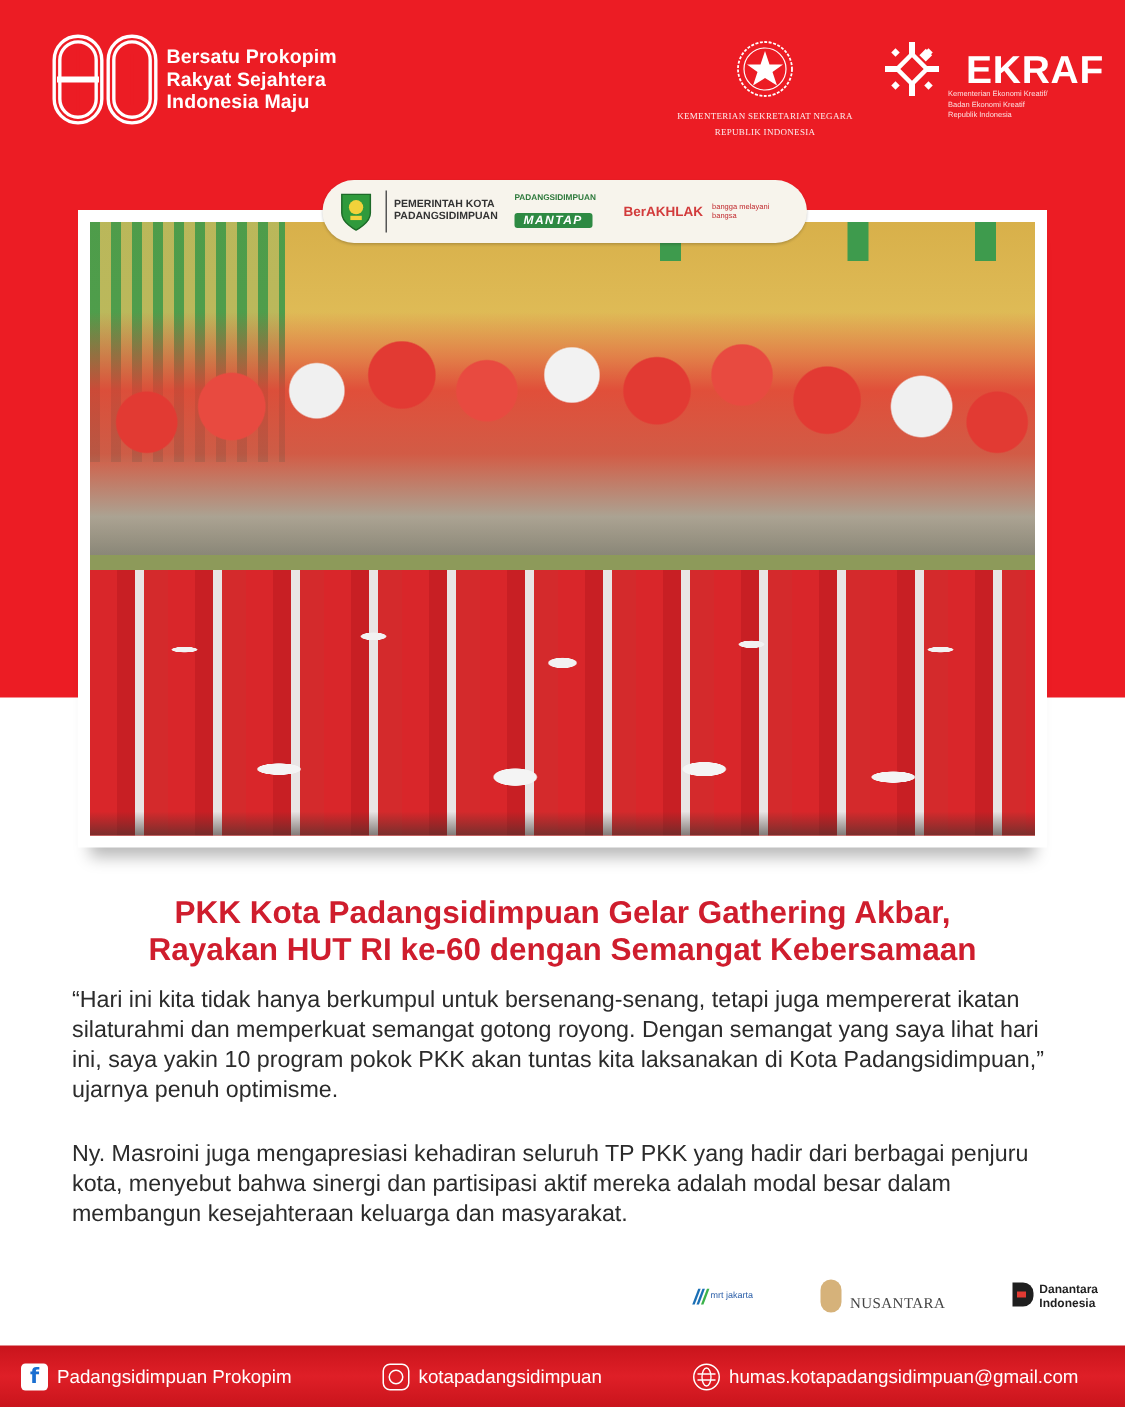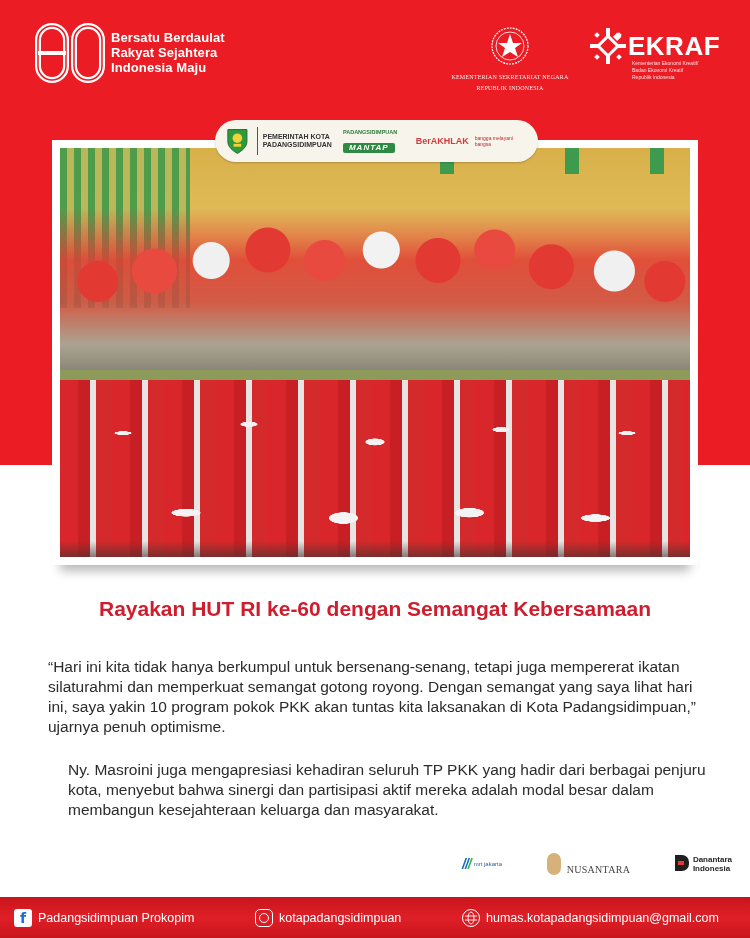--- a/index.html
+++ b/index.html
@@ -10,21 +10,21 @@
 
   
   .logo80 { position: absolute; left: 34px; top: 22px; width: 72px; height: 62px; }
   .tagline { position: absolute; left: 111px; top: 30px; color: #fff; font-weight: bold; font-size: 13px; line-height: 15px; letter-spacing: 0.1px; }
   .setneg { position: absolute; left: 440px; top: 26px; width: 140px; text-align: center; color: #fff; }
   .setneg .emblem { width: 40px; height: 40px; margin: 0 auto; }
   .setneg .t { font-family: "Liberation Serif", serif; font-size: 6px; line-height: 7px; letter-spacing: 0.2px; margin-top: 4px; opacity: .9; }
   .ekraf { position: absolute; left: 588px; top: 26px; width: 150px; color: #fff; }
   .ekraf .row { display: flex; align-items: center; }
   .ekraf .mark { width: 40px; height: 40px; }
-  .ekraf .word { font-size: 26px; font-weight: bold; letter-spacing: 0.5px; margin-left: 0; }
+  .ekraf .word { font-size: 26px; font-weight: bold; letter-spacing: 0.5px; margin-left: 16px; }
   .ekraf .sub { font-size: 5px; line-height: 7px; margin-left: 44px; margin-top: -6px; opacity: .85; }
 
   
   .frame { position: absolute; left: 52px; top: 140px; width: 646px; height: 425px; background: #fff; box-shadow: 0 14px 10px -8px rgba(0,0,0,.28); }
   .photo { position: absolute; left: 8px; top: 8px; width: 630px; height: 409px; overflow: hidden; background: #c23a36; }
   .stands { position: absolute; left: 0; top: 0; width: 100%; height: 230px;
     background: linear-gradient(180deg, #d8b04a 0%, #e2c05c 40%, #cfae58 70%, #8d8a7a 100%); }
   .green-bars { position: absolute; left: 0; top: 0; width: 130px; height: 160px;
     background: repeating-linear-gradient(90deg, #3f9a4a 0 7px, #b7b85c 7px 14px); opacity: .9; }
   .gpost { position: absolute; top: 0; width: 14px; height: 26px; background: #3e9b4d; }
@@ -69,21 +69,21 @@
   .pill .mantap { width: 68px; margin-left: 4px; }
   .pill .mantap .top { font-size: 5.5px; font-weight: bold; color: #2e7a3c; line-height: 7px; }
   .pill .mantap .bot { display: inline-block; background: #2e8a43; color: #fff; font-size: 8px; font-weight: bold; font-style: italic; padding: 0 6px; border-radius: 2px; line-height: 10px; letter-spacing: 1px; }
   .pill .akhlak { font-size: 9px; font-weight: bold; color: #d23b3b; margin-left: 8px; }
   .pill .bangga { font-size: 5px; color: #c0282d; margin-left: 6px; line-height: 6px; }
 
   
   .title { position: absolute; left: 0; top: 596px; width: 750px; text-align: center; color: #cf1d2d; font-weight: bold; font-size: 21px; line-height: 25px; }
   .para { position: absolute; left: 48px; width: 660px; color: #2b2b2b; font-size: 15.5px; line-height: 20px; }
   .para1 { top: 657px; }
-  .para2 { top: 760px; margin-left: 20px; }
+  .para2 { top: 760px; }
 
   
   .sponsors { position: absolute; left: 462px; top: 850px; width: 270px; height: 28px; display: flex; align-items: center; justify-content: space-between; }
   .mrt { display: flex; align-items: center; }
   .mrt .m { color: #1a6fb5; font-weight: bold; font-style: italic; font-size: 14px; letter-spacing: -1px; }
   .mrt .m span { color: #3bb24a; }
   .mrt .s { font-size: 6px; color: #2a5ea8; margin-left: 3px; }
   .nus { display: flex; align-items: flex-end; }
   .nus .g { width: 14px; height: 22px; border-radius: 7px; background: #d6b27a; margin-right: 6px; }
   .nus .t { font-size: 10px; color: #444; letter-spacing: .3px; font-family: "Liberation Serif", serif; }
@@ -113,21 +113,21 @@
   </g>
   <g fill="none" stroke="#ec1c24" stroke-width="1.5">
     <rect x="4" y="4" width="28" height="54" rx="14"></rect>
     <rect x="40" y="4" width="28" height="54" rx="14"></rect>
     <line x1="18" y1="10" x2="18" y2="52"></line>
     <line x1="54" y1="14" x2="54" y2="48"></line>
   </g>
   <line x1="4" y1="31" x2="32" y2="31" stroke="#fff" stroke-width="4"></line>
 </svg>
 <div class="tagline">
-  <div>Bersatu Berdaulat</div>
+  <div>Bersatu Prokopim</div>
   <div>Rakyat Sejahtera</div>
   <div>Indonesia Maju</div>
 </div>
 
 <div class="setneg">
   <svg class="emblem" viewBox="0 0 40 40">
     <circle cx="20" cy="20" r="18" fill="none" stroke="#fff" stroke-width="1.2" stroke-dasharray="2 1"></circle>
     <circle cx="20" cy="20" r="14" fill="none" stroke="#fff" stroke-width="0.8"></circle>
     <polygon points="20,8 23,17 32,17 25,22 28,31 20,26 12,31 15,22 8,17 17,17" fill="#fff"></polygon>
   </svg>
@@ -187,20 +187,21 @@
   </div>
   <div class="mantap">
     <div class="top">PADANGSIDIMPUAN</div>
     <div class="bot">MANTAP</div>
   </div>
   <div class="akhlak">BerAKHLAK</div>
   <div class="bangga">bangga melayani bangsa</div>
 </div>
 
 <div class="title">
+  <div>PKK Kota Padangsidimpuan Gelar Gathering Akbar,</div>
   <div>Rayakan HUT RI ke-60 dengan Semangat Kebersamaan</div>
 </div>
 
 <p class="para para1">“Hari ini kita tidak hanya berkumpul untuk bersenang-senang, tetapi juga mempererat ikatan silaturahmi dan memperkuat semangat gotong royong. Dengan semangat yang saya lihat hari ini, saya yakin 10 program pokok PKK akan tuntas kita laksanakan di Kota Padangsidimpuan,” ujarnya penuh optimisme.</p>
 <p class="para para2">Ny. Masroini juga mengapresiasi kehadiran seluruh TP PKK yang hadir dari berbagai penjuru kota, menyebut bahwa sinergi dan partisipasi aktif mereka adalah modal besar dalam membangun kesejahteraan keluarga dan masyarakat.</p>
 
 <div class="sponsors">
   <div class="mrt">
     <span class="m">//<span>/</span></span>
     <span class="s">mrt jakarta</span>

